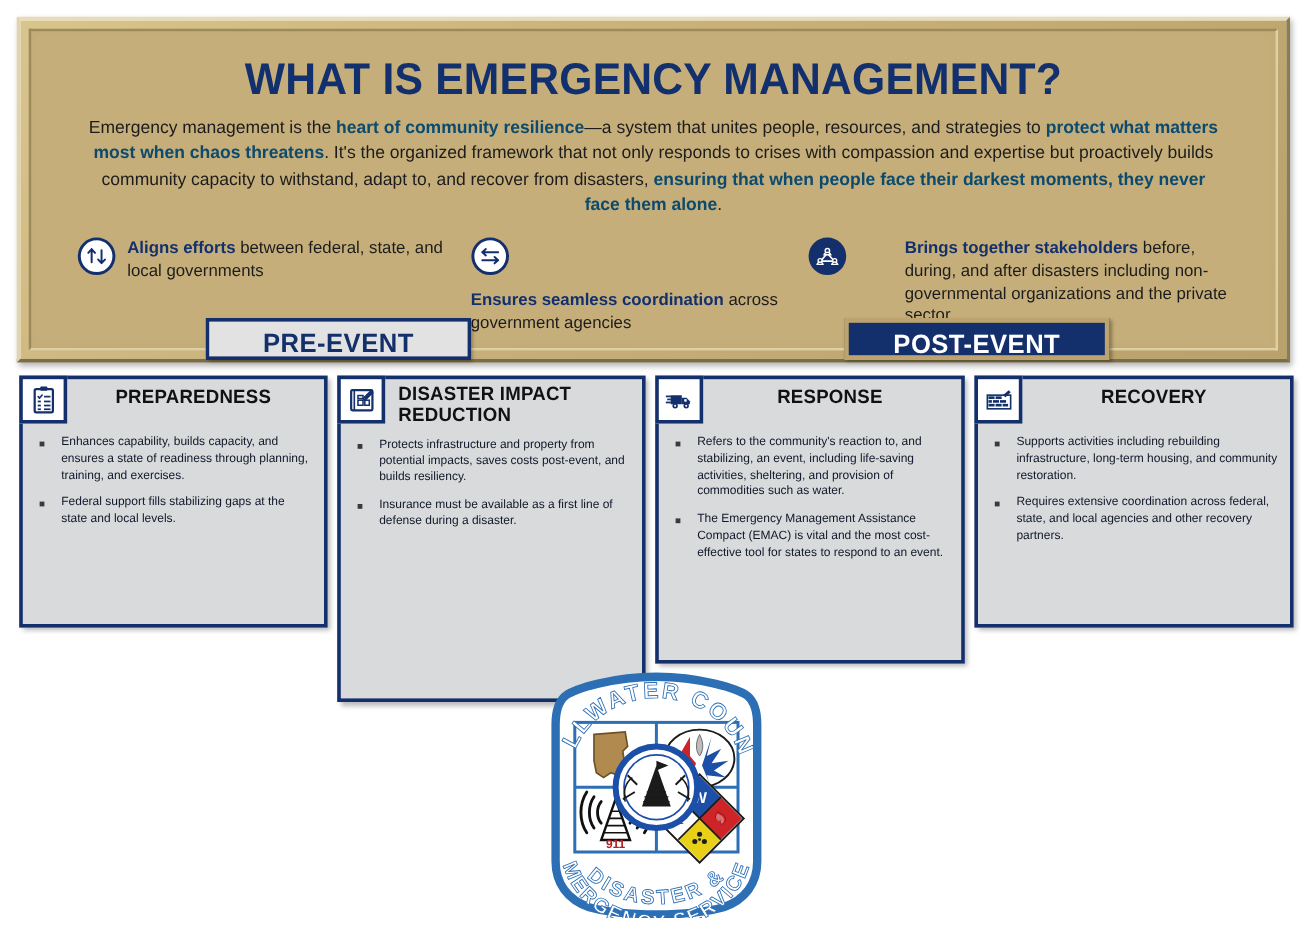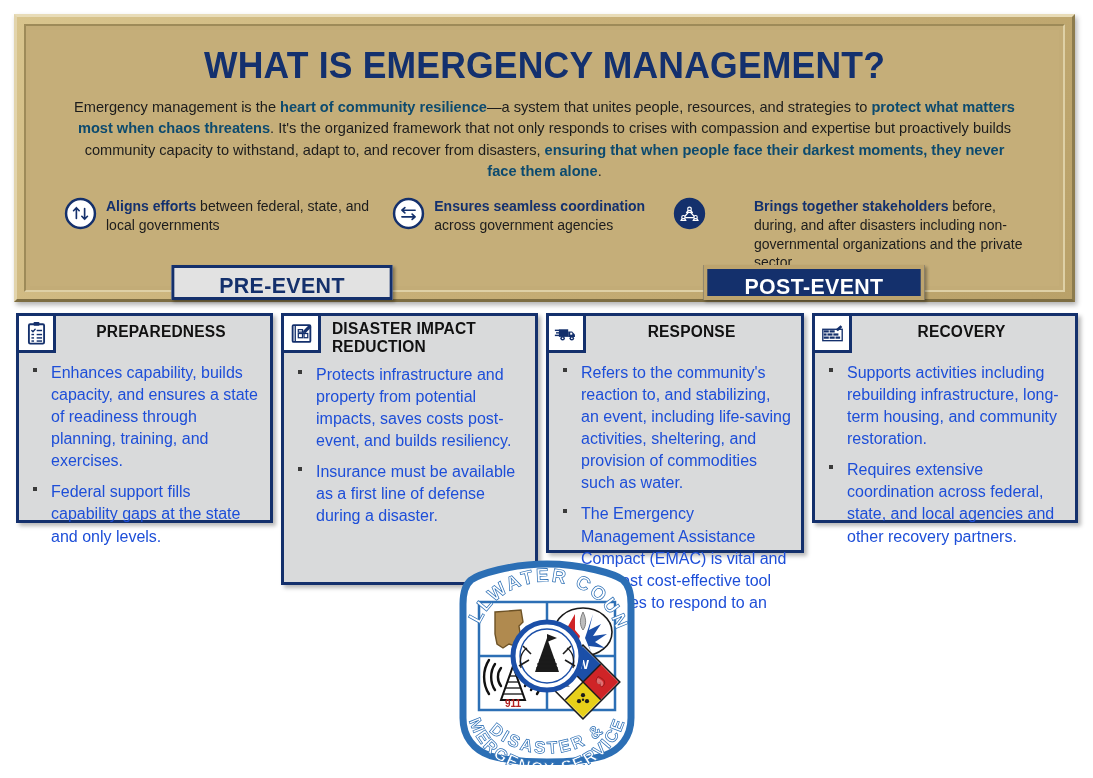--- a/index.html
+++ b/index.html
@@ -75,21 +75,21 @@
     display: flex;
     margin-top: 14px;
     padding: 0 12px;
   }
   .feature {
     display: flex;
     align-items: flex-start;
     gap: 9px;
   }
   .feature-1 { width: 345px; }
-  .feature-2 { width: 295px; }
+  .feature-2 { width: 295px; flex-direction: column; }
   .feature-3 { width: 370px; gap: 48px; }
   .feature-icon {
     flex: 0 0 auto;
     width: 33px;
     height: 33px;
     margin-top: 1px;
   }
   .feature-text {
     font-size: 14px;
     line-height: 1.34;
@@ -177,23 +177,23 @@
 
   .card-list {
     margin: 8px 0 0 0;
     padding: 0 10px 0 10px;
     list-style: none;
   }
   .card-list li {
     position: relative;
     padding-left: 22px;
     margin-bottom: 9px;
-    font-size: 16px;
+    font-size: 10px;
     line-height: 1.38;
-    color: #1d4ed8;
+    color: #0f172a;
   }
   .card-list li::before {
     content: "";
     position: absolute;
     left: 4px;
     top: 6px;
     width: 4px;
     height: 4px;
     background: #3a3a3a;
   }
@@ -280,21 +280,21 @@
         <rect x="10" y="20.4" width="3.1" height="1.7" fill="#14306c"></rect>
         <rect x="16.2" y="20.4" width="6.4" height="1.7" fill="#14306c"></rect>
         <rect x="10" y="24.1" width="3.1" height="1.7" fill="#14306c"></rect>
         <rect x="16.2" y="24.1" width="6.4" height="1.7" fill="#14306c"></rect>
       </svg>
     </span>
     <div class="card-title">PREPAREDNESS</div>
   </div>
   <ul class="card-list">
     <li>Enhances capability, builds capacity, and ensures a state of readiness through planning, training, and exercises.</li>
-    <li>Federal support fills capability gaps at the state and only levels.</li>
+    <li>Federal support fills stabilizing gaps at the state and local levels.</li>
   </ul>
 </div>
 
 <div id="card-impact" class="phase-card">
   <div class="card-head">
     <span class="card-icon-box">
       <svg viewBox="0 0 32 32" width="27" height="27">
         <rect x="5.5" y="6" width="21" height="20" rx="1.2" fill="#ffffff" stroke="#14306c" stroke-width="2.2"></rect>
         <path d="M8.6 6v20" stroke="#14306c" stroke-width="1.6"></path>
         <rect x="12.2" y="16" width="5" height="5" fill="none" stroke="#14306c" stroke-width="1.5"></rect>

